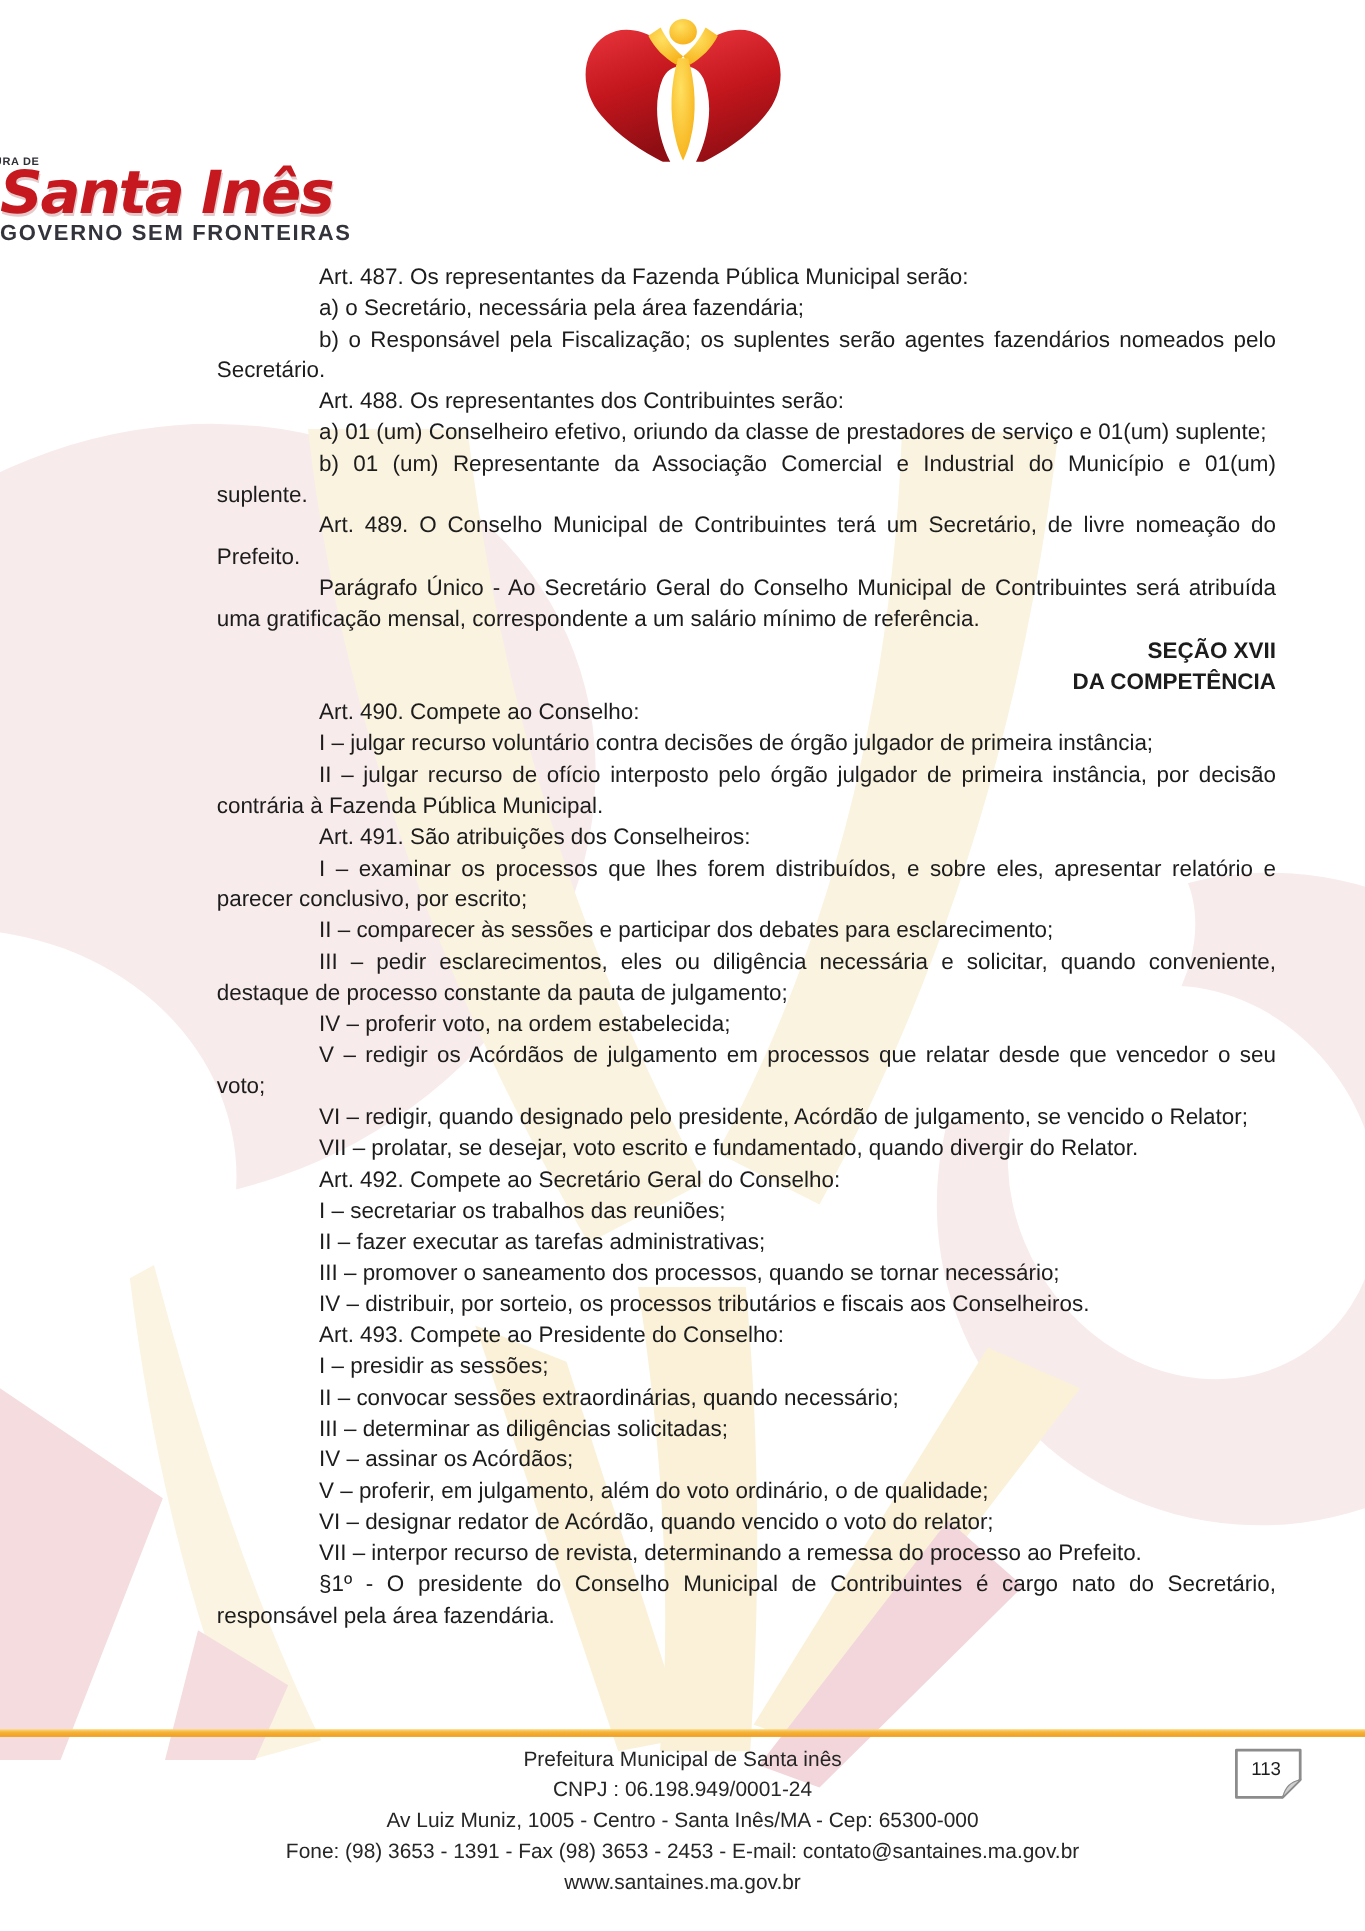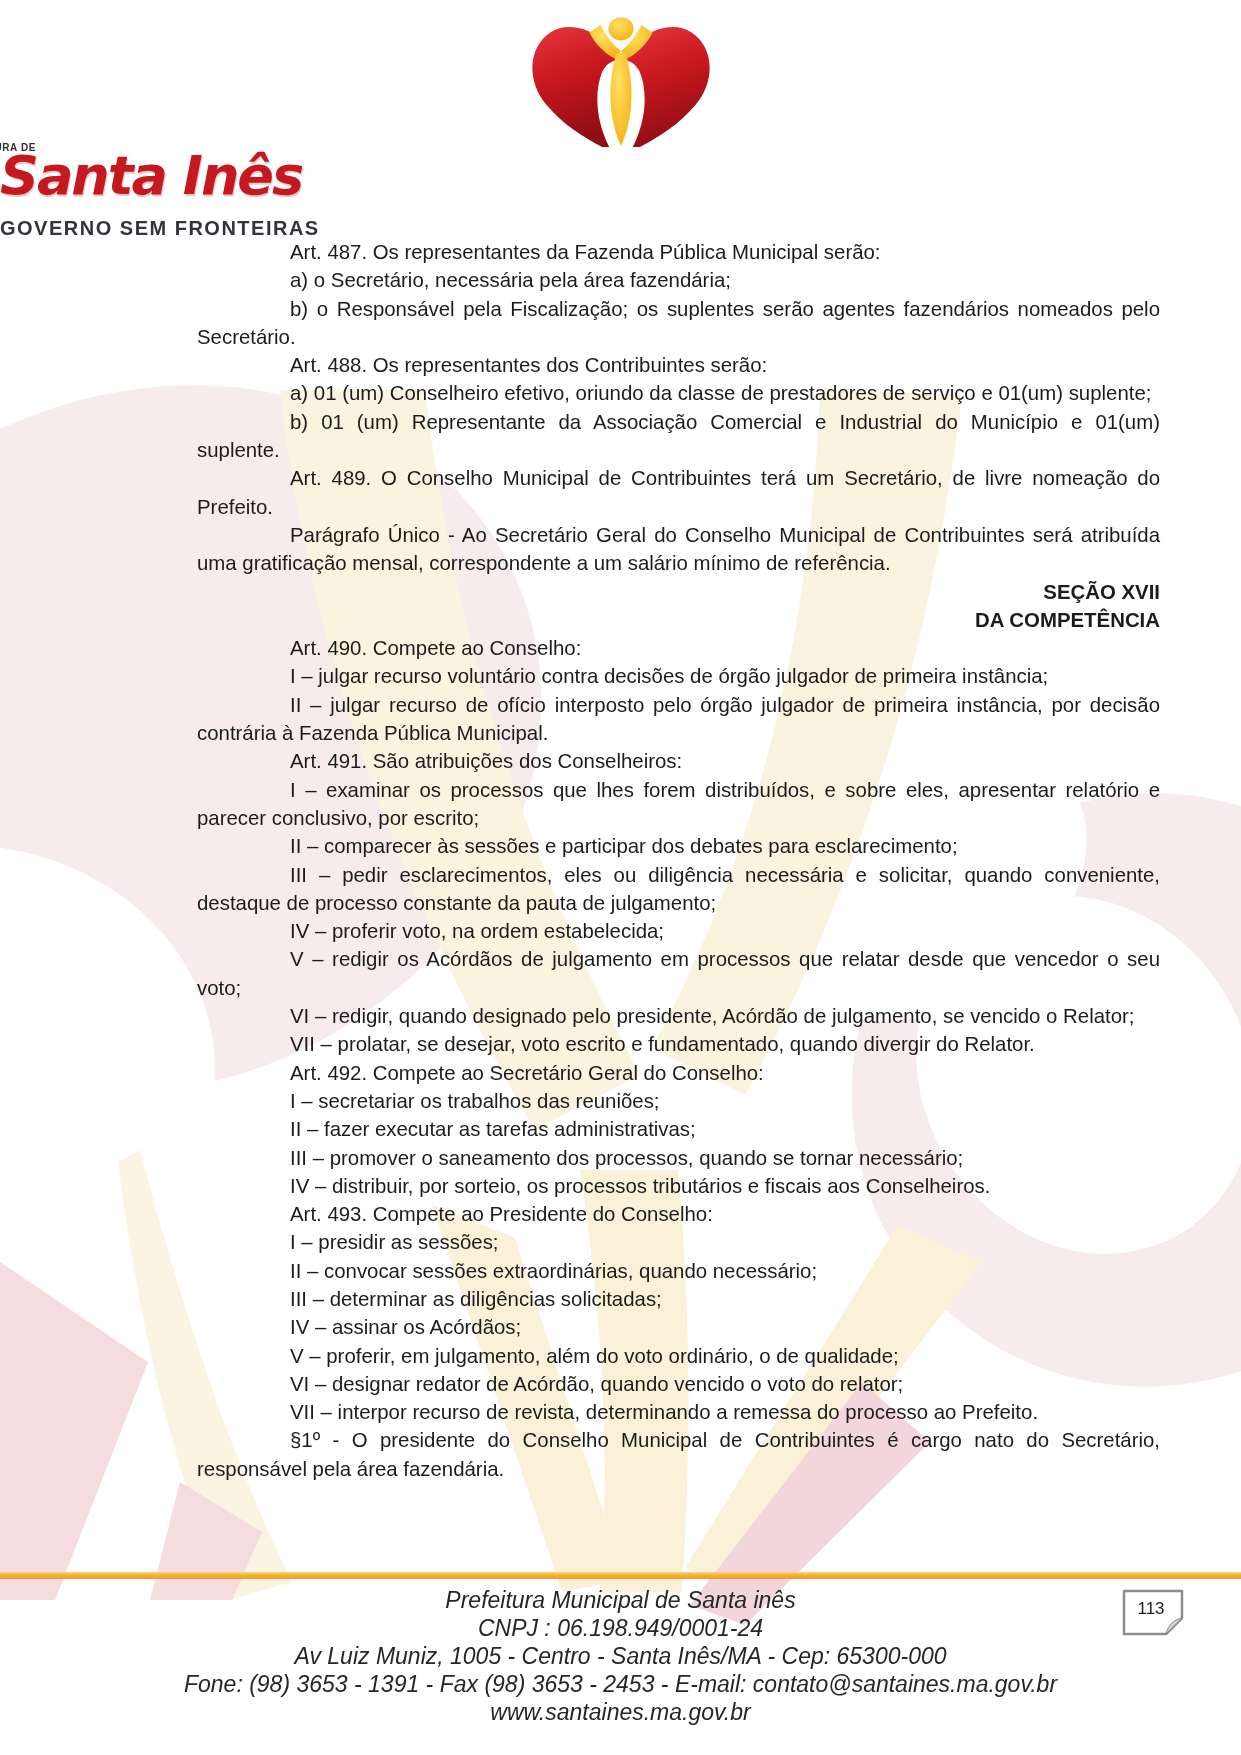--- a/index.html
+++ b/index.html
@@ -25,21 +25,21 @@
   }
   .logo-city{
     font-family:"DejaVu Sans", sans-serif;
     font-style:italic;font-weight:bold;
     font-size:54px;line-height:46px;letter-spacing:-2px;
     color:#c5191f;margin-top:0px;
     text-shadow:1px 2px 0 rgba(140,10,15,.22);
   }
   .logo-gov{
     font-size:20px;font-weight:bold;letter-spacing:1.5px;
-    color:#33333b;line-height:22px;margin-top:18px;
+    color:#33333b;line-height:22px;margin-top:2px;
   }
   
   main.doc{
     position:absolute;left:157px;top:238px;width:963px;z-index:1;
     color:#1c1c1c;
     margin-left:40px;
   }
   main.doc p{
     margin:0;
     font-size:20.4px;line-height:28.3px;
@@ -48,21 +48,21 @@
   main.doc p.heading{
     text-align:right;text-indent:0;font-weight:bold;
   }
   
   footer.pagefoot{position:absolute;left:0;right:0;top:1572px;z-index:1;}
   .foot-rule{
     height:7px;width:100%;
     background:linear-gradient(180deg,#fbd97e 0%,#f5b33a 40%,#ef9d1f 100%);
   }
   .foot-lines{margin-top:7px;text-align:center;color:#262626;}
-  .foot-lines div{font-size:23px;line-height:28px;font-style:italic;}
+  .foot-lines div{font-size:19px;line-height:28px;}
   
   .badge{position:absolute;left:1122px;top:1589px;z-index:3;}
 </style>
 </head>
 <body>
 
 <div id="page">
 
   <svg id="watermark" viewBox="0 0 1241 1755" width="1241" height="1755" aria-hidden="true">
 

